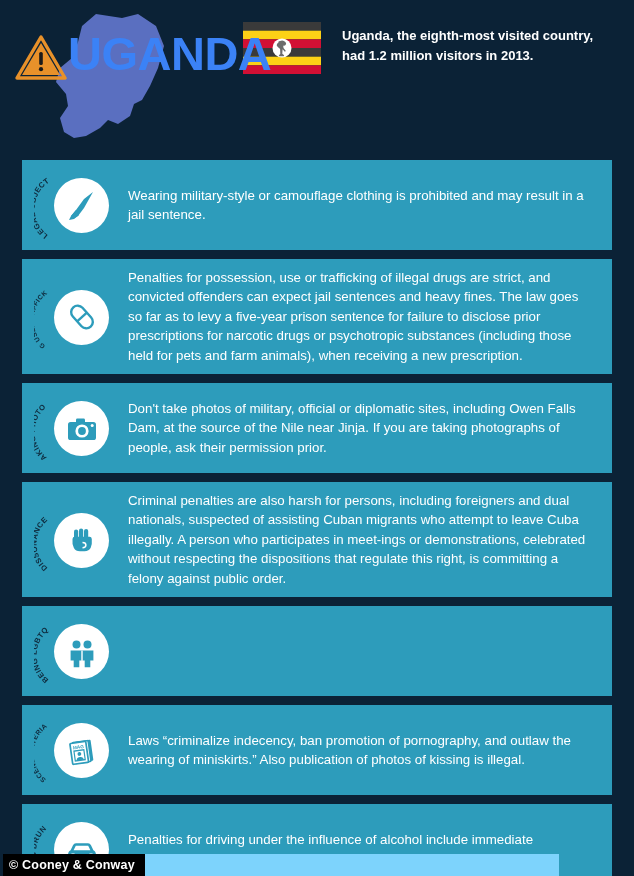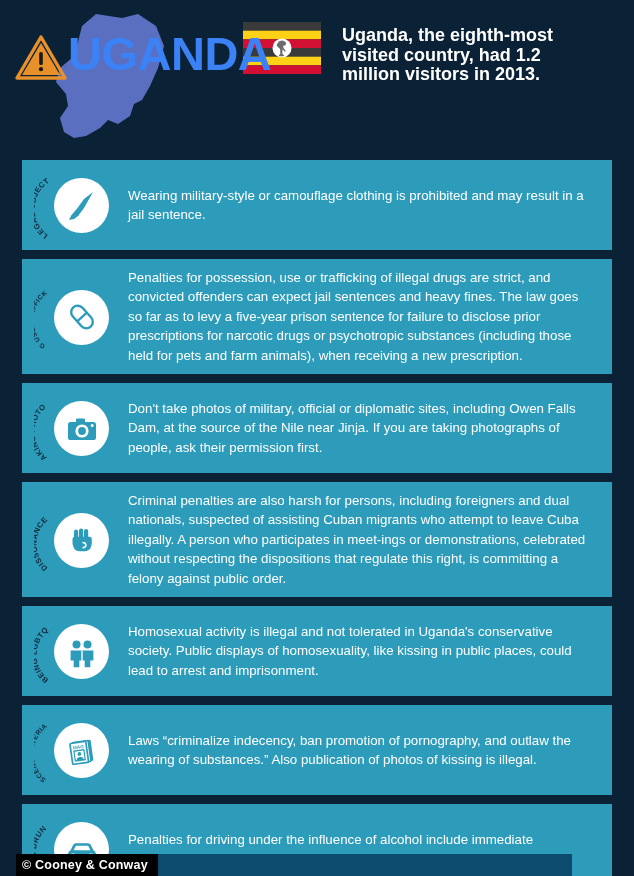--- a/index.html
+++ b/index.html
@@ -70,21 +70,21 @@
     height: 52px;
     z-index: 3;
   }
 
   .header-caption {
     position: absolute;
     left: 342px;
     top: 26px;
     width: 258px;
     color: #ffffff;
-    font-size: 18px;
+    font-size: 13px;
     font-weight: bold;
     line-height: 19.5px;
     z-index: 3;
   }
 
   
   .rows {
     position: absolute;
     top: 160px;
     left: 0;
@@ -146,25 +146,25 @@
     font-size: 13.3px;
     font-weight: normal;
     line-height: 19.4px;
     padding-left: 10px;
     padding-right: 4px;
   }
 
   
   .footer {
     position: absolute;
-    left: 16px;
+    left: 3px;
     bottom: 0;
     height: 22px;
     width: 556px;
-    background: #0c4a6e;
+    background: #7dd3fc;
   }
 
   .credit {
     position: absolute;
     left: 0;
     bottom: 0;
     height: 22px;
     padding: 0 10px 0 6px;
     background: #000000;
     color: #ffffff;
@@ -263,21 +263,21 @@
       <div class="icon-disc">
         <svg viewBox="0 0 40 40" width="40" height="40">
           <rect x="6" y="13" width="28" height="18" rx="2.6" fill="#2d9cbb"></rect>
           <rect x="14" y="9.5" width="9" height="4.5" rx="1.4" fill="#2d9cbb"></rect>
           <circle cx="20" cy="22" r="6.6" fill="#ffffff"></circle>
           <circle cx="20" cy="22" r="3.9" fill="#2d9cbb"></circle>
           <circle cx="30.2" cy="16.6" r="1.5" fill="#ffffff"></circle>
         </svg>
       </div>
     </div>
-    <div class="row-text">Don't take photos of military, official or diplomatic sites, including Owen Falls Dam, at the source of the Nile near Jinja. If you are taking photographs of people, ask their permission first.</div>
+    <div class="row-text">Don't take photos of military, official or diplomatic sites, including Owen Falls Dam, at the source of the Nile near Jinja. If you are taking photographs of people, ask their permission prior.</div>
   </div>
 
   <div class="row">
     <div class="icon-cell">
       <svg class="curved-label" viewBox="0 0 82 70">
         <path id="arc4" d="M 14,62 A 31,31 0 0 1 14,14" fill="none"></path>
         <text><textPath href="#arc4" startOffset="50%" text-anchor="middle">DISSONANCE</textPath></text>
       </svg>
       <div class="icon-disc">
         <svg viewBox="0 0 40 40" width="40" height="40">
@@ -302,21 +302,20 @@
       <div class="icon-disc">
         <svg viewBox="0 0 40 40" width="40" height="40">
           <circle cx="14.5" cy="12.5" r="4" fill="#2d9cbb"></circle>
           <circle cx="25.5" cy="12.5" r="4" fill="#2d9cbb"></circle>
           <path d="M8.6 18.4 h11.8 v10.2 h-3.1 v6.6 h-5.6 v-6.6 h-3.1 Z" fill="#2d9cbb"></path>
           <path d="M19.6 18.4 h11.8 v10.2 h-3.1 v6.6 h-5.6 v-6.6 h-3.1 Z" fill="#2d9cbb"></path>
           <rect x="19.3" y="18.4" width="1.4" height="16.8" fill="#ffffff"></rect>
         </svg>
       </div>
     </div>
-    <div class="row-text">Homosexual activity is illegal and not tolerated in Uganda's conservative society. Public displays of homosexuality, like kissing in public places, could lead to arrest and imprisonment.</div>
   </div>
 
   <div class="row">
     <div class="icon-cell">
       <svg class="curved-label" viewBox="0 0 82 70">
         <path id="arc6" d="M 13,64 A 33,33 0 0 1 13,11" fill="none"></path>
         <text style="font-size:6.9px"><textPath href="#arc6" startOffset="50%" text-anchor="middle">OBSCENE MATERIALS</textPath></text>
       </svg>
       <div class="icon-disc">
         <svg viewBox="0 0 40 40" width="40" height="40">
@@ -325,21 +324,21 @@
             <rect x="11.5" y="10.5" width="16" height="21" rx="1" fill="#ffffff" stroke="#2d9cbb" stroke-width="1.6"></rect>
             <rect x="9" y="11" width="16" height="21" rx="1" fill="#ffffff" stroke="#2d9cbb" stroke-width="1.7"></rect>
             <text x="17" y="17.2" text-anchor="middle" fill="#2d9cbb" font-family="Liberation Sans, sans-serif" font-size="4.6" font-weight="bold">MAG</text>
             <rect x="12" y="19" width="10" height="10" fill="none" stroke="#2d9cbb" stroke-width="1.2"></rect>
             <circle cx="17" cy="22.6" r="1.9" fill="#2d9cbb"></circle>
             <path d="M13.4 29 q0 -3.4 3.6 -3.4 q3.6 0 3.6 3.4 Z" fill="#2d9cbb"></path>
           </g>
         </svg>
       </div>
     </div>
-    <div class="row-text">Laws “criminalize indecency, ban promotion of pornography, and outlaw the wearing of substances.” Also publication of photos of kissing is illegal.</div>
+    <div class="row-text">Laws “criminalize indecency, ban promotion of pornography, and outlaw the wearing of miniskirts.” Also publication of photos of kissing is illegal.</div>
   </div>
 
   <div class="row">
     <div class="icon-cell">
       <svg class="curved-label" viewBox="0 0 82 70">
         <path id="arc7" d="M 14,63 A 32,32 0 0 1 14,13" fill="none"></path>
         <text><textPath href="#arc7" startOffset="50%" text-anchor="middle">DRIVING DRUNK</textPath></text>
       </svg>
       <div class="icon-disc">
         <svg viewBox="0 0 40 40" width="40" height="40">

